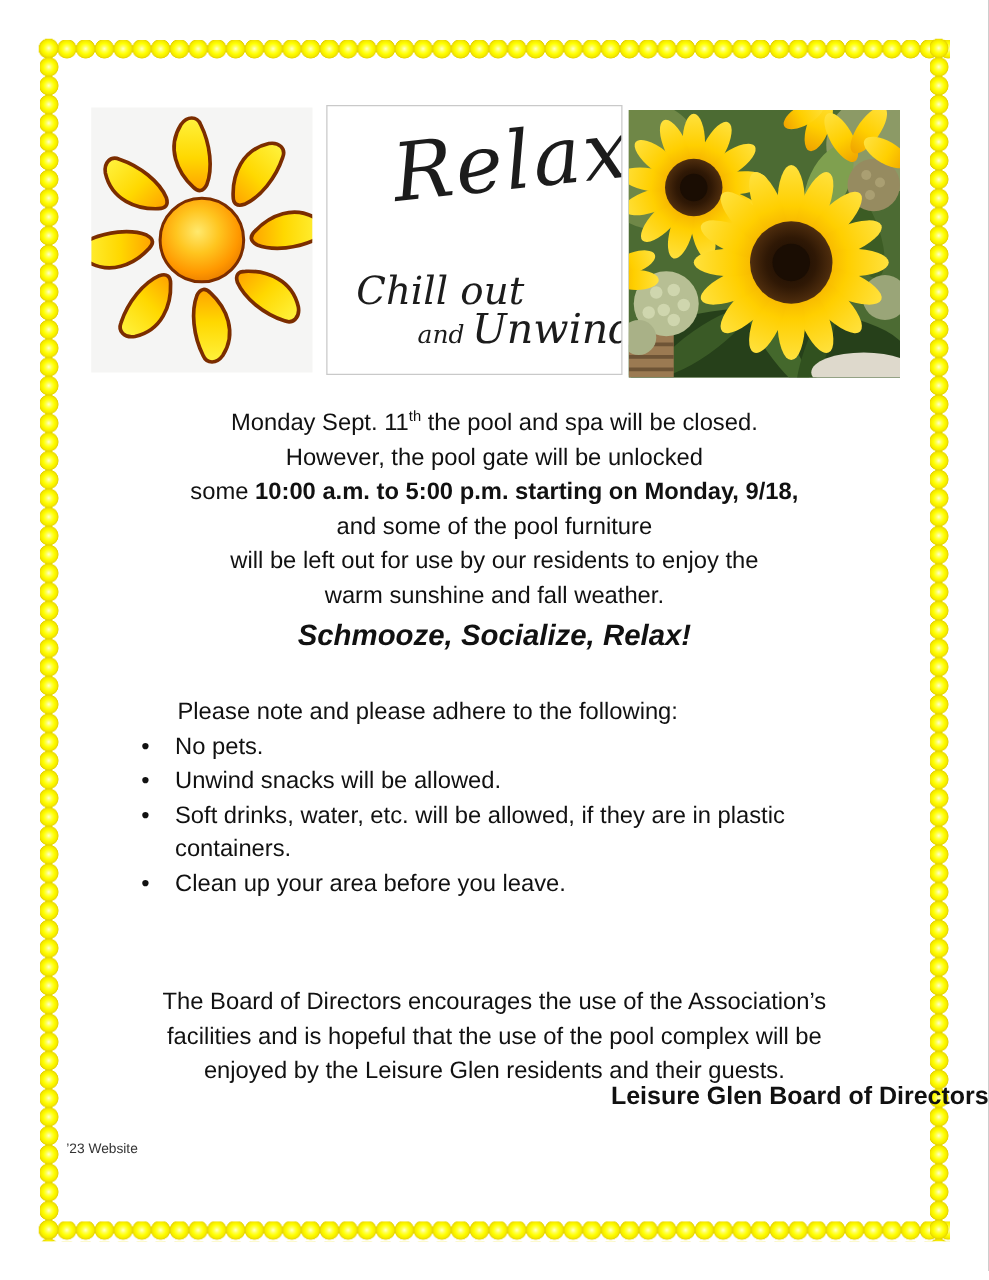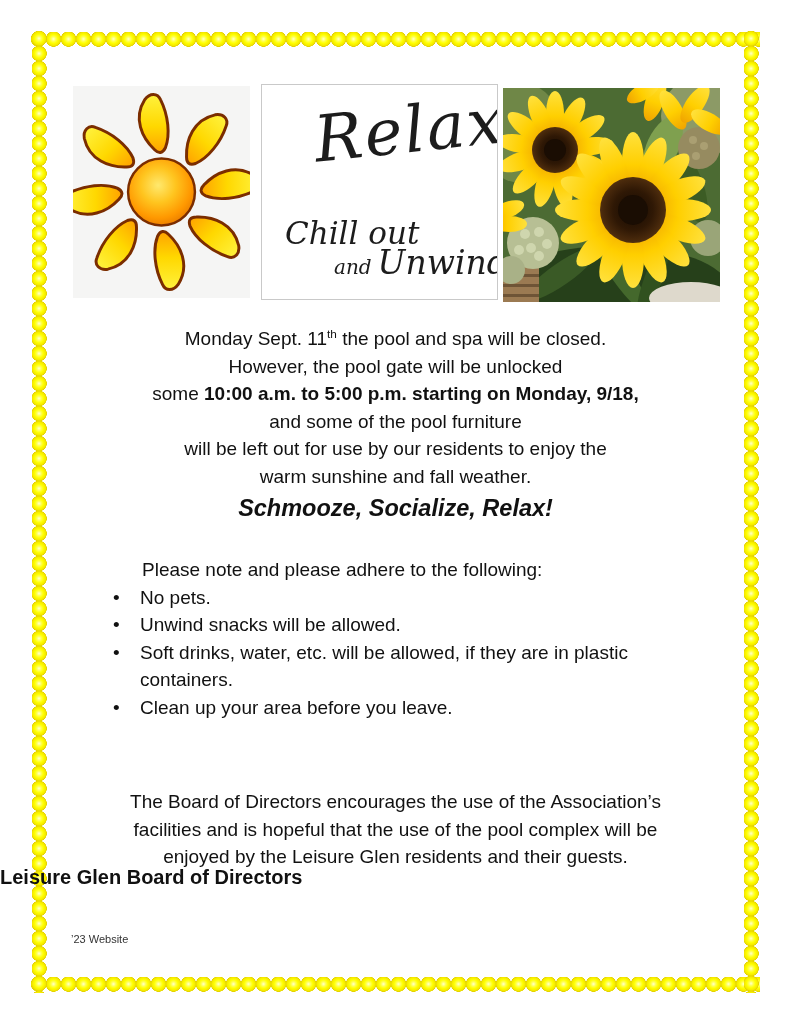--- a/index.html
+++ b/index.html
@@ -41,22 +41,22 @@
   
   .announce{position:absolute;left:0;right:0;top:320px;text-align:center;font-size:19px;line-height:27.5px;}
   .announce sup{font-size:0.62em;margin-top:24px;}
   .headline{position:absolute;left:0;right:0;top:495px;text-align:center;font-size:23.5px;font-weight:bold;margin:0;font-style:italic;}
   .rules{position:absolute;left:105px;top:556px;width:620px;font-size:19px;line-height:27.5px;}
   .rules-intro{padding-left:37px;}
   .rules ul{margin:0;padding:0;list-style:none;}
   .rules li{position:relative;padding-left:35px;}
   .rules li::before{content:"\2022";position:absolute;left:8px;top:0;}
   .closing{position:absolute;left:0;right:0;top:758px;text-align:center;font-size:19px;line-height:27.5px;margin-top:30px;}
-  .signature{position:absolute;left:0;right:0;top:866px;text-align:left;font-size:20px;font-weight:bold;}
-  .footer-note{position:absolute;left:71px;top:913px;font-size:11px;color:#333;margin-top:20px;}
+  .signature{position:absolute;left:0;right:0;top:866px;text-align:right;font-size:20px;font-weight:bold;}
+  .footer-note{position:absolute;left:53px;top:913px;font-size:11px;color:#333;}
 </style>
 </head>
 <body>
 
 <div class="page">
 
   <div class="bead bead-h bead-top"></div>
   <div class="bead bead-h bead-bottom"></div>
   <div class="bead bead-v bead-left"></div>
   <div class="bead bead-v bead-right"></div>

